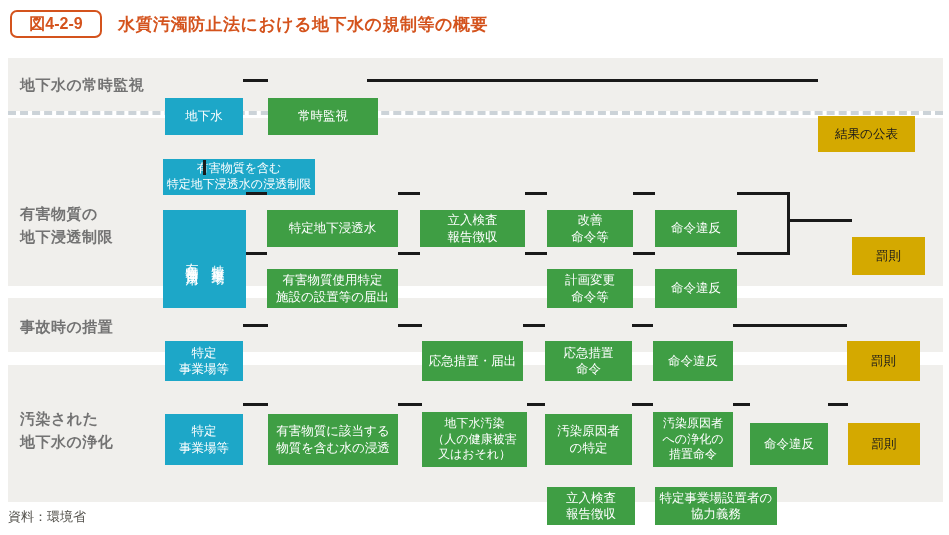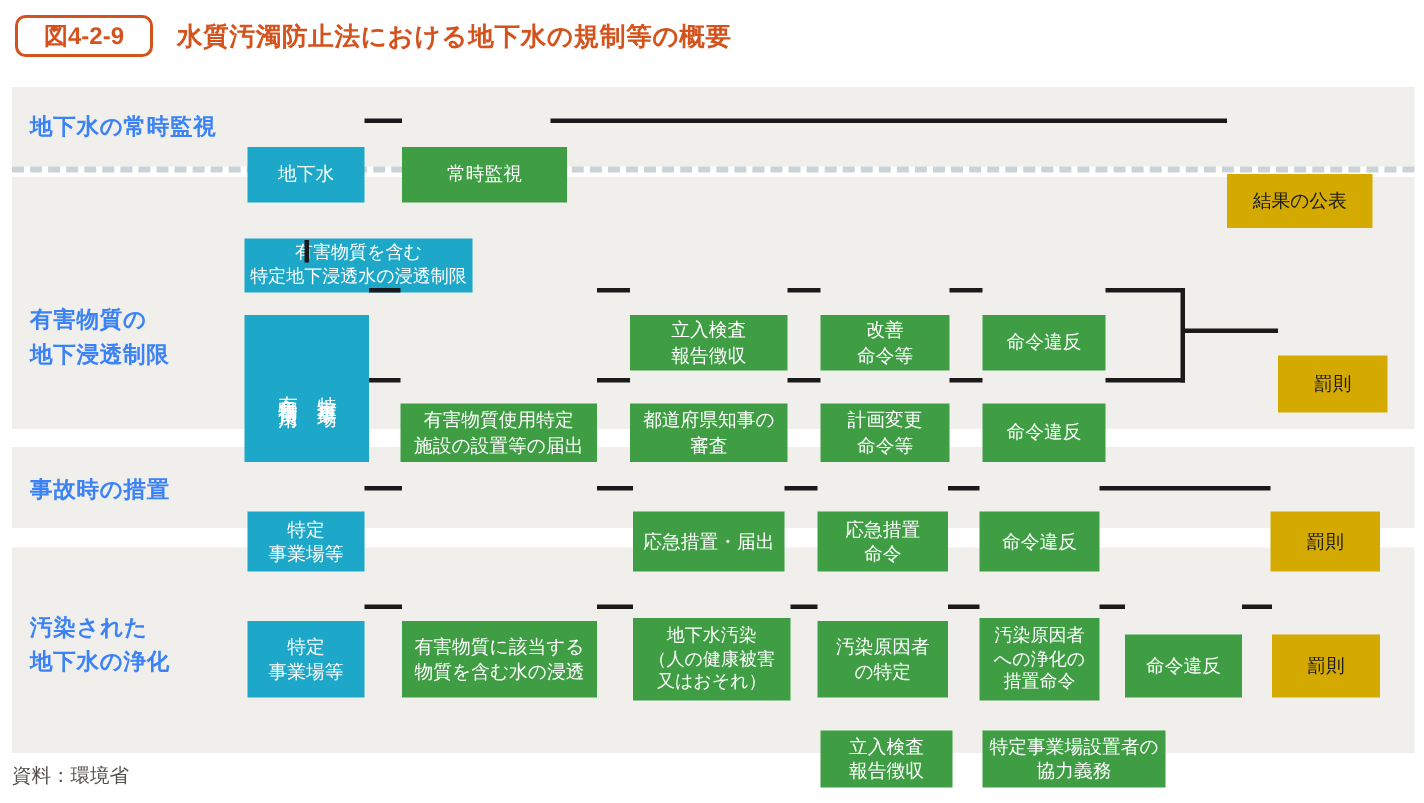--- a/index.html
+++ b/index.html
@@ -40,21 +40,21 @@
   .fig-title {
     position: absolute;
     left: 118px; top: 13px;
     color: #d4531d;
     font-size: 17px;
     font-weight: bold;
     letter-spacing: 0.5px;
   }
   .row-label {
     position: absolute;
-    color: #3b82f6;
+    color: #737373;
     font-size: 15px;
     font-weight: bold;
     line-height: 1.5;
     white-space: pre-line;
     letter-spacing: 0.5px;
   }
   .box {
     position: absolute;
     display: flex;
     align-items: center;
@@ -125,30 +125,29 @@
 
   <div class="hline" style="left:246px;top:252px;width:21px;"></div>
   <div class="hline" style="left:398px;top:252px;width:22px;"></div>
   <div class="hline" style="left:525px;top:252px;width:22px;"></div>
   <div class="hline" style="left:633px;top:252px;width:22px;"></div>
   <div class="hline" style="left:737px;top:252px;width:53px;"></div>
 
   <div class="vline" style="left:787px;top:192px;height:63px;"></div>
   <div class="hline" style="left:790px;top:219px;width:62px;"></div>
 
+  <div class="box green" style="left:267px;top:175px;width:131px;height:37px;">特定地下浸透水</div>
   <div class="box green" style="left:420px;top:175px;width:105px;height:37px;">立入検査
 報告徴収</div>
   <div class="box green" style="left:547px;top:175px;width:86px;height:37px;">改善
 命令等</div>
   <div class="box green" style="left:655px;top:175px;width:82px;height:37px;">命令違反</div>
 
   <div class="box green" style="left:267px;top:234px;width:131px;height:39px;">有害物質使用特定
 施設の設置等の届出</div>
-  <div class="box green" style="left:420px;top:234px;width:105px;height:39px;">都道府県知事の
-審査</div>
   <div class="box green" style="left:547px;top:234px;width:86px;height:39px;">計画変更
 命令等</div>
   <div class="box green" style="left:655px;top:234px;width:82px;height:39px;">命令違反</div>
   <div class="box yellow" style="left:852px;top:202px;width:73px;height:38px;">罰則</div>
 
   <div class="row-label" style="left:20px;top:316px;">事故時の措置</div>
   <div class="hline" style="left:243px;top:324px;width:25px;"></div>
   <div class="hline" style="left:398px;top:324px;width:24px;"></div>
   <div class="hline" style="left:523px;top:324px;width:22px;"></div>
   <div class="hline" style="left:632px;top:324px;width:21px;"></div>

